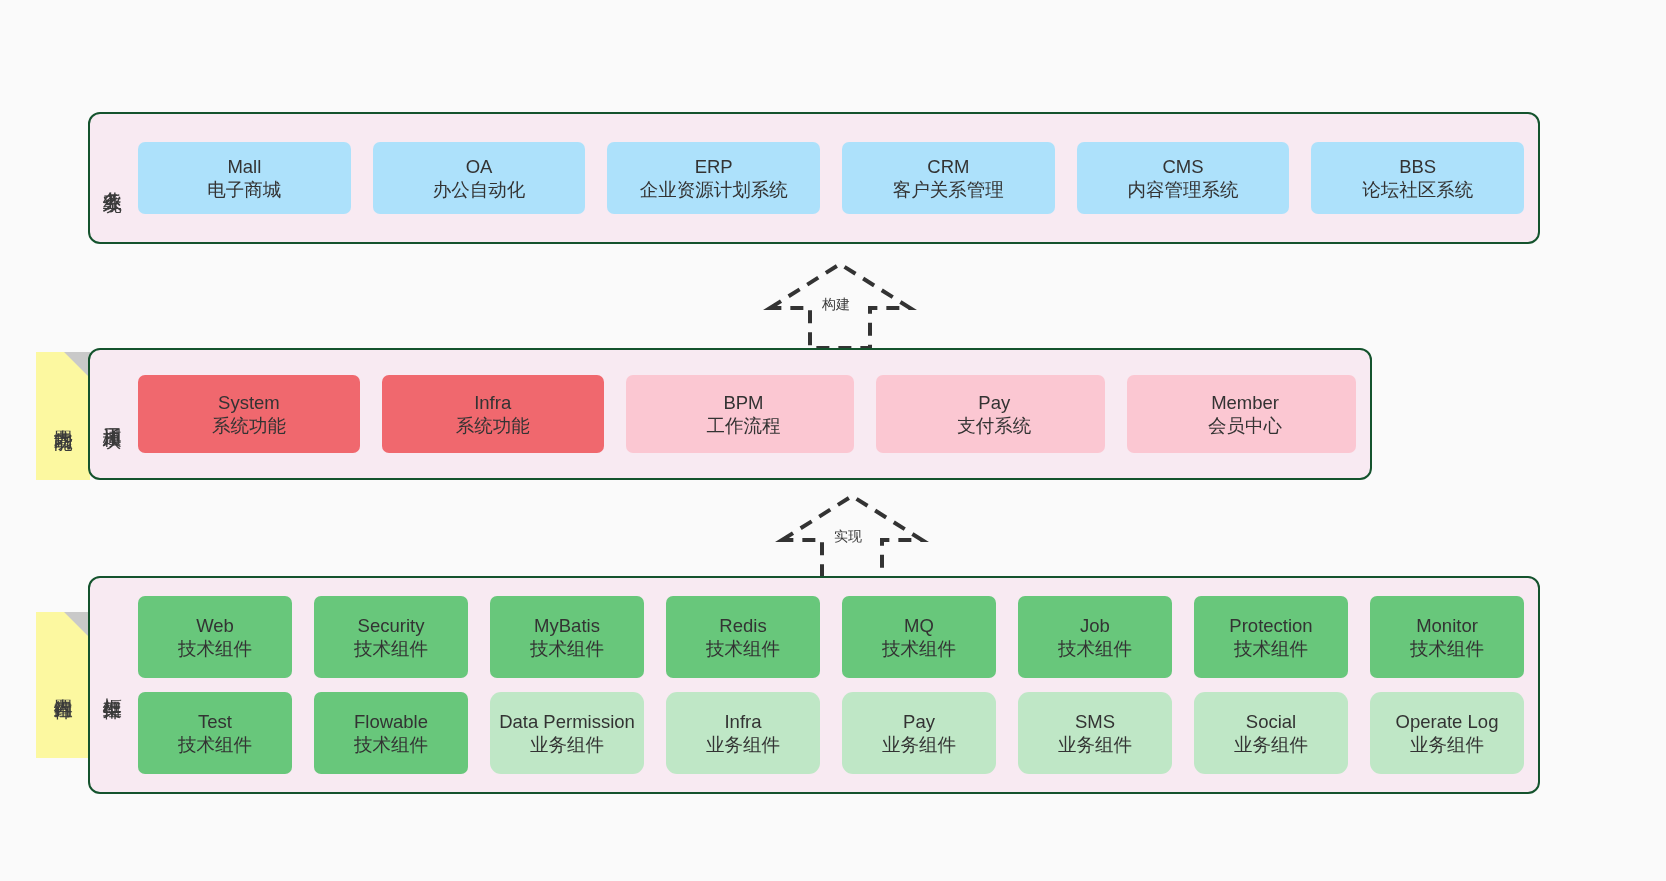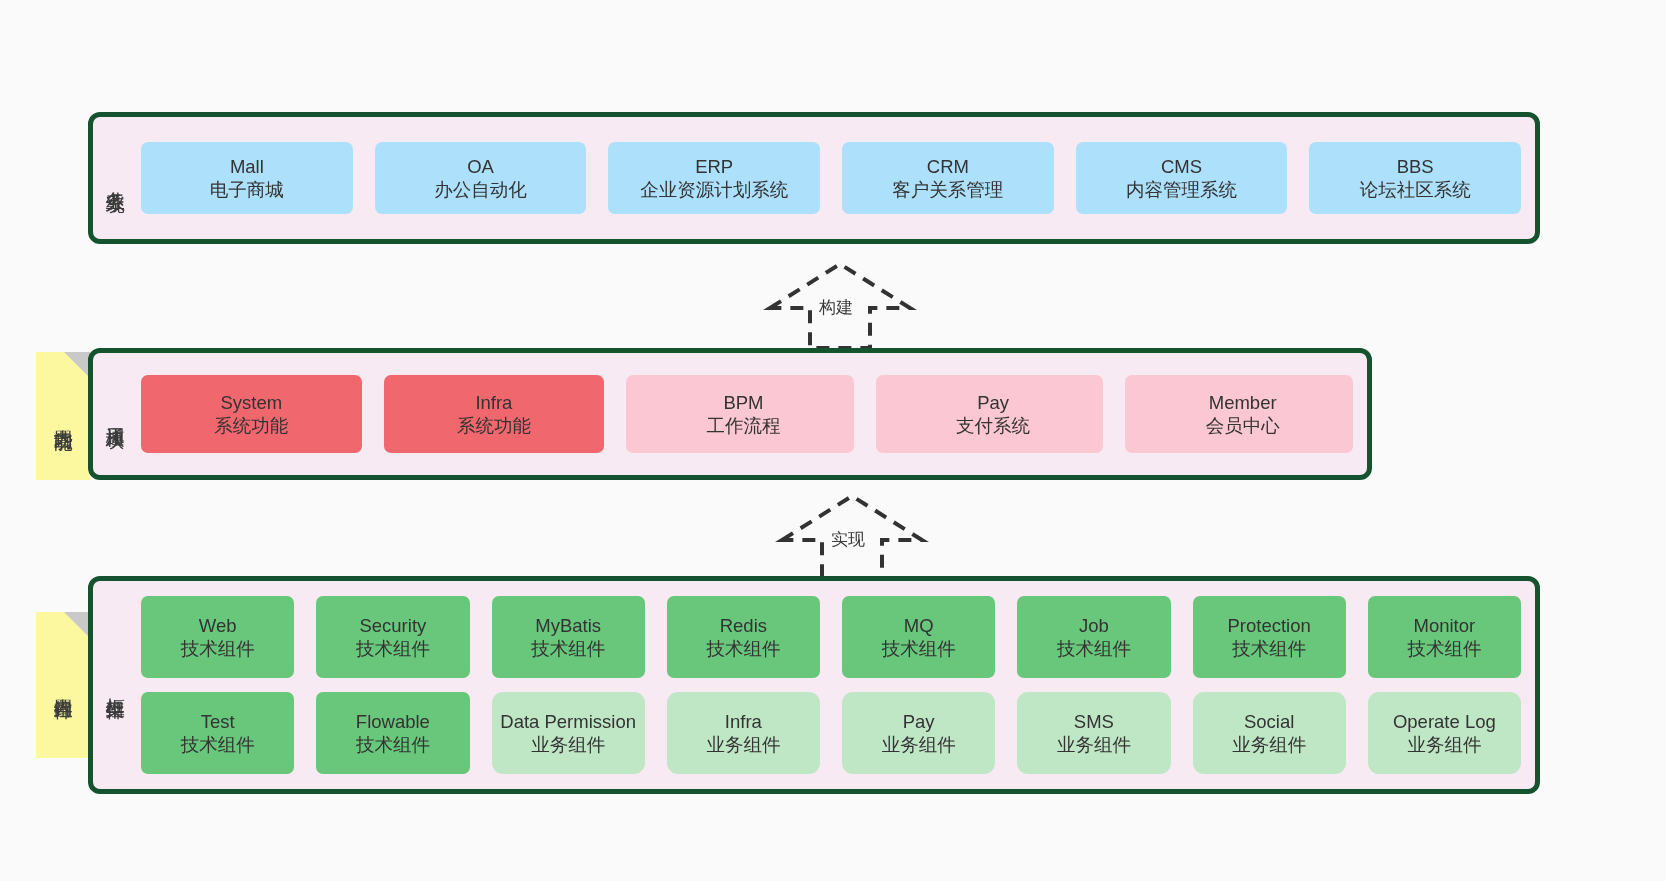--- a/index.html
+++ b/index.html
@@ -18,21 +18,21 @@
 
   .canvas {
     position: absolute;
     inset: 0;
   }
 
   
   .layer {
     position: absolute;
     background: #f8eaf2;
-    border: 5px solid #14532d;
+    border: 2px solid #14532d;
     border-radius: 12px;
     box-sizing: border-box;
     display: flex;
     align-items: stretch;
   }
   .layer-title {
     width: 44px;
     flex: 0 0 44px;
     display: flex;
     align-items: center;
@@ -131,21 +131,21 @@
   }
   #arrow-build   { left: 760px; top: 258px; }
   #arrow-realize { left: 772px; top: 490px; }
   .arrow-group svg { display: block; }
   .arrow-label {
     position: absolute;
     left: 0;
     right: 8px;
     top: 38px;
     text-align: center;
-    font-size: 17px;
+    font-size: 14px;
     color: #3a3a3a;
     user-select: none;
     pointer-events: none;
   }
 </style>
 </head>
 <body>
 
 <div class="canvas">
 

